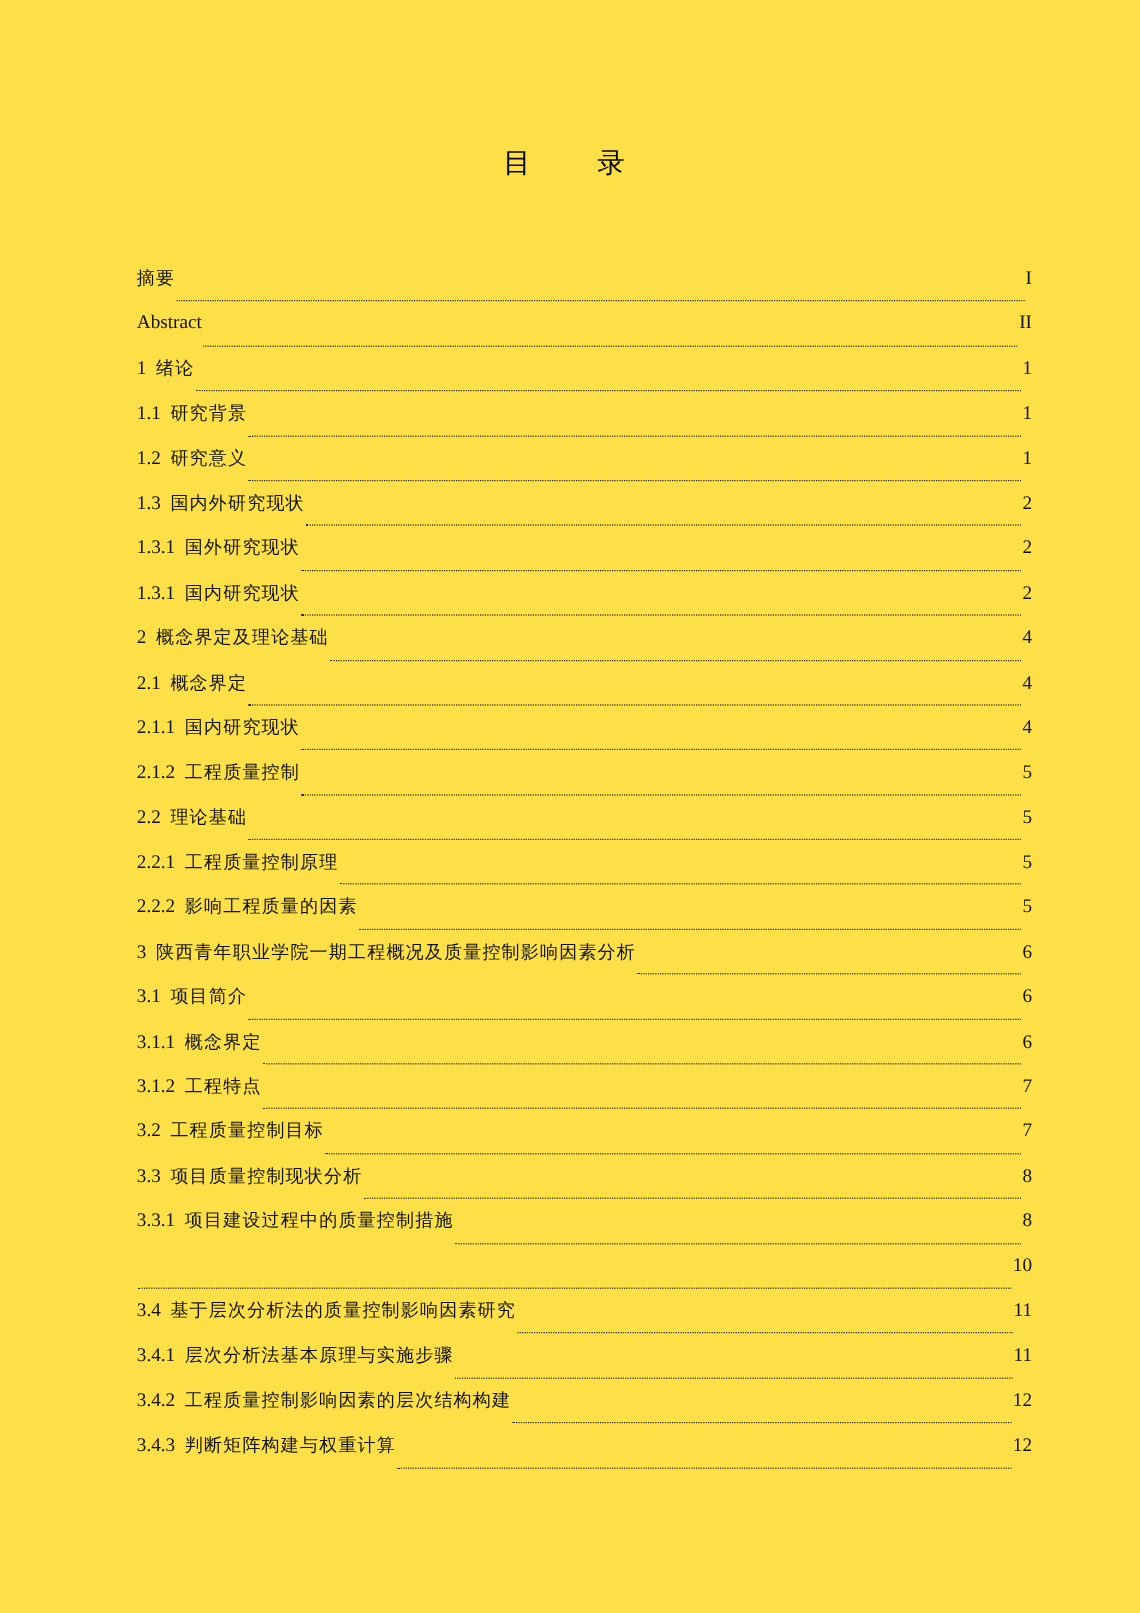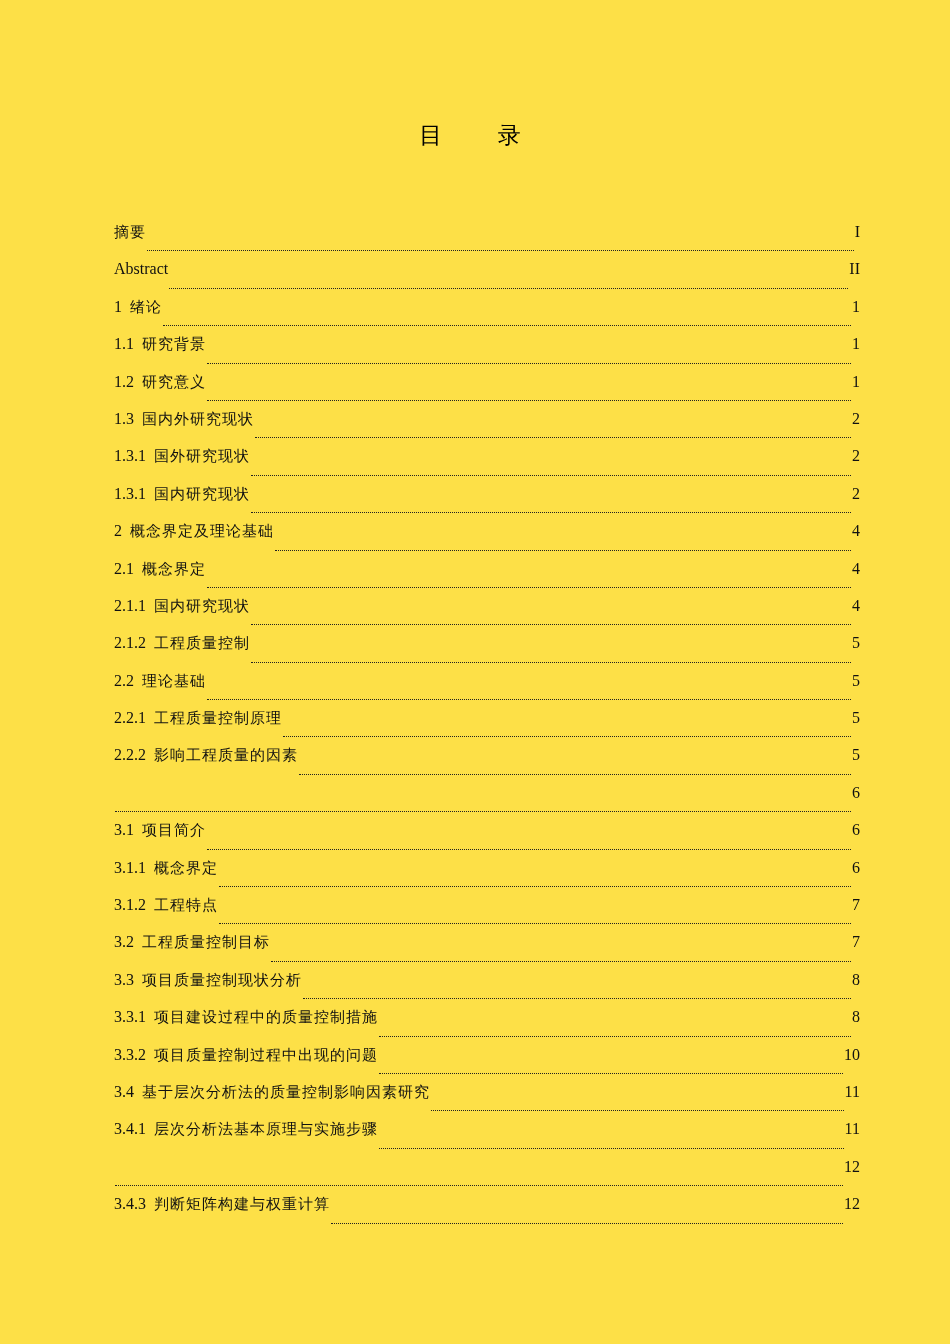--- a/index.html
+++ b/index.html
@@ -171,20 +171,21 @@
         <span class="toc-label"><span class="toc-num">2.2.1</span><span class="toc-text">工程质量控制原理</span></span>
         <span class="toc-leader"></span>
         <span class="toc-page">5</span>
       </li>
       <li class="toc-row">
         <span class="toc-label"><span class="toc-num">2.2.2</span><span class="toc-text">影响工程质量的因素</span></span>
         <span class="toc-leader"></span>
         <span class="toc-page">5</span>
       </li>
       <li class="toc-row">
+        <span class="toc-label"><span class="toc-num">3</span><span class="toc-text">陕西青年职业学院一期工程概况及质量控制影响因素分析</span></span>
         <span class="toc-leader"></span>
         <span class="toc-page">6</span>
       </li>
       <li class="toc-row">
         <span class="toc-label"><span class="toc-num">3.1</span><span class="toc-text">项目简介</span></span>
         <span class="toc-leader"></span>
         <span class="toc-page">6</span>
       </li>
       <li class="toc-row">
         <span class="toc-label"><span class="toc-num">3.1.1</span><span class="toc-text">概念界定</span></span>
@@ -205,35 +206,35 @@
         <span class="toc-label"><span class="toc-num">3.3</span><span class="toc-text">项目质量控制现状分析</span></span>
         <span class="toc-leader"></span>
         <span class="toc-page">8</span>
       </li>
       <li class="toc-row">
         <span class="toc-label"><span class="toc-num">3.3.1</span><span class="toc-text">项目建设过程中的质量控制措施</span></span>
         <span class="toc-leader"></span>
         <span class="toc-page">8</span>
       </li>
       <li class="toc-row">
-        <span class="toc-label"><span class="toc-num">3.3.2</span><span class="toc-text">项目质量控制过程中出现的问题</span></span>
         <span class="toc-leader"></span>
         <span class="toc-page">10</span>
       </li>
       <li class="toc-row">
         <span class="toc-label"><span class="toc-num">3.4</span><span class="toc-text">基于层次分析法的质量控制影响因素研究</span></span>
         <span class="toc-leader"></span>
         <span class="toc-page">11</span>
       </li>
       <li class="toc-row">
         <span class="toc-label"><span class="toc-num">3.4.1</span><span class="toc-text">层次分析法基本原理与实施步骤</span></span>
         <span class="toc-leader"></span>
         <span class="toc-page">11</span>
       </li>
       <li class="toc-row">
+        <span class="toc-label"><span class="toc-num">3.4.2</span><span class="toc-text">工程质量控制影响因素的层次结构构建</span></span>
         <span class="toc-leader"></span>
         <span class="toc-page">12</span>
       </li>
       <li class="toc-row">
         <span class="toc-label"><span class="toc-num">3.4.3</span><span class="toc-text">判断矩阵构建与权重计算</span></span>
         <span class="toc-leader"></span>
         <span class="toc-page">12</span>
       </li>
     </ul>
 </div>

